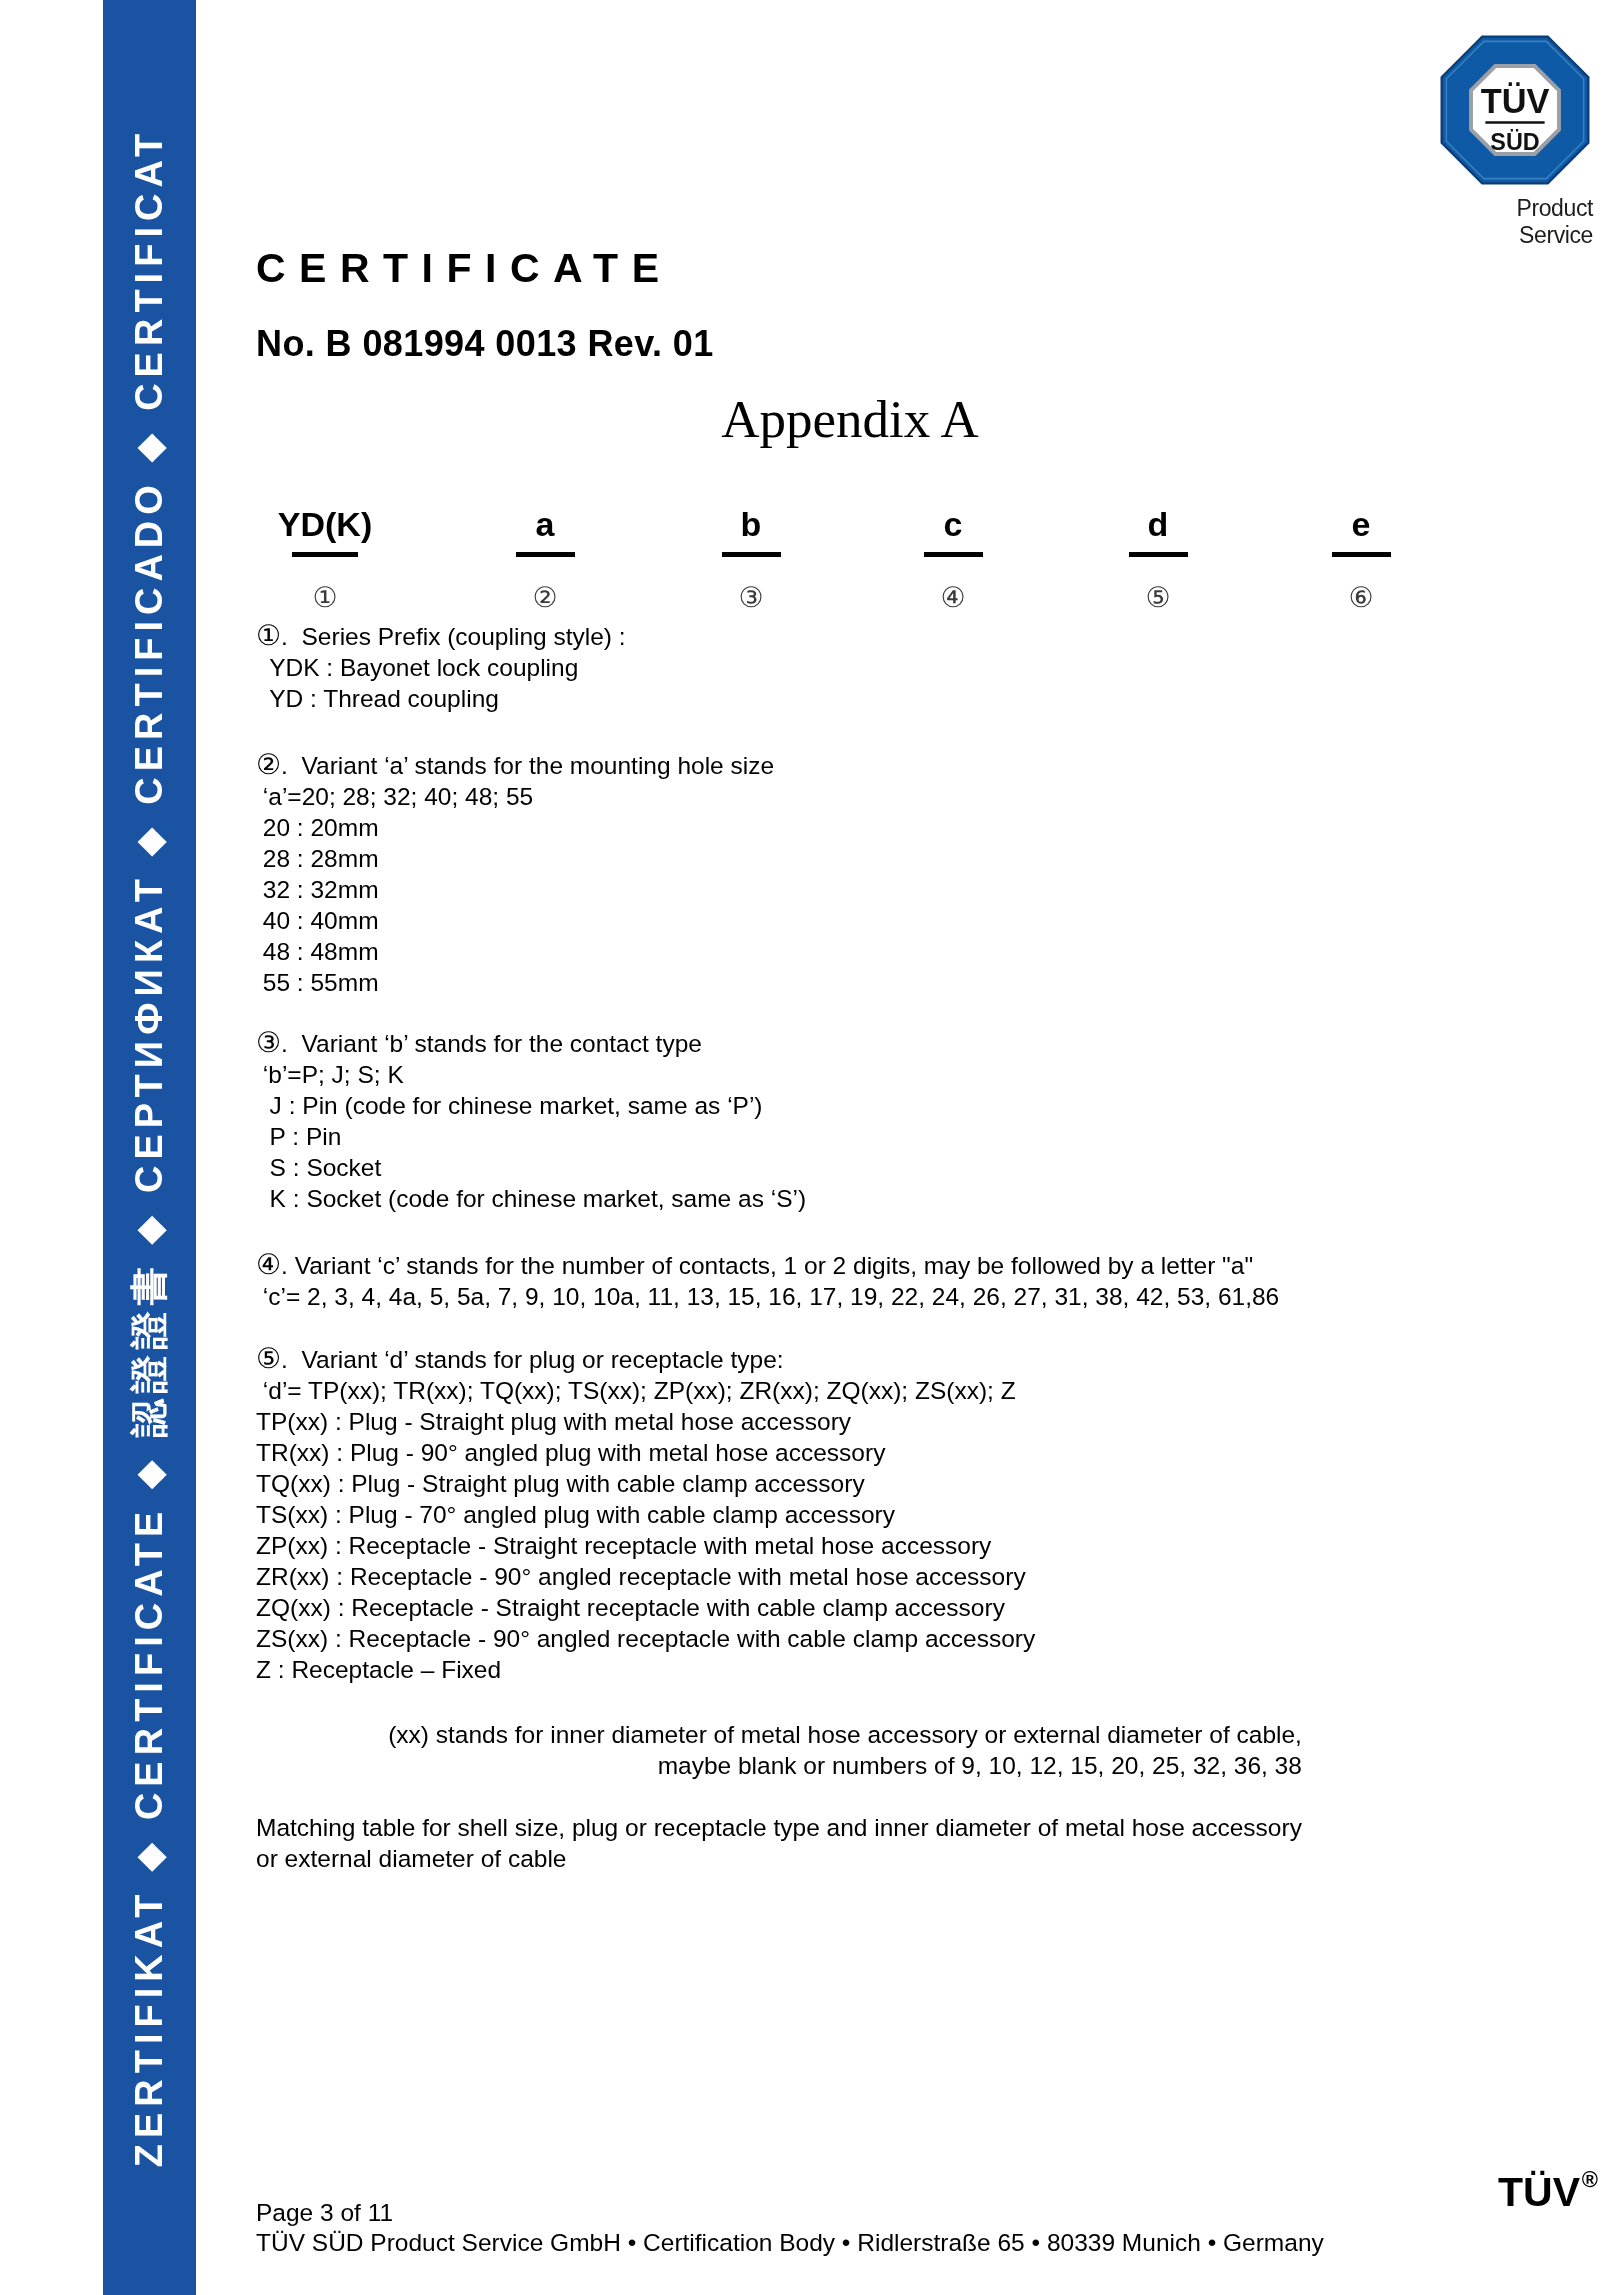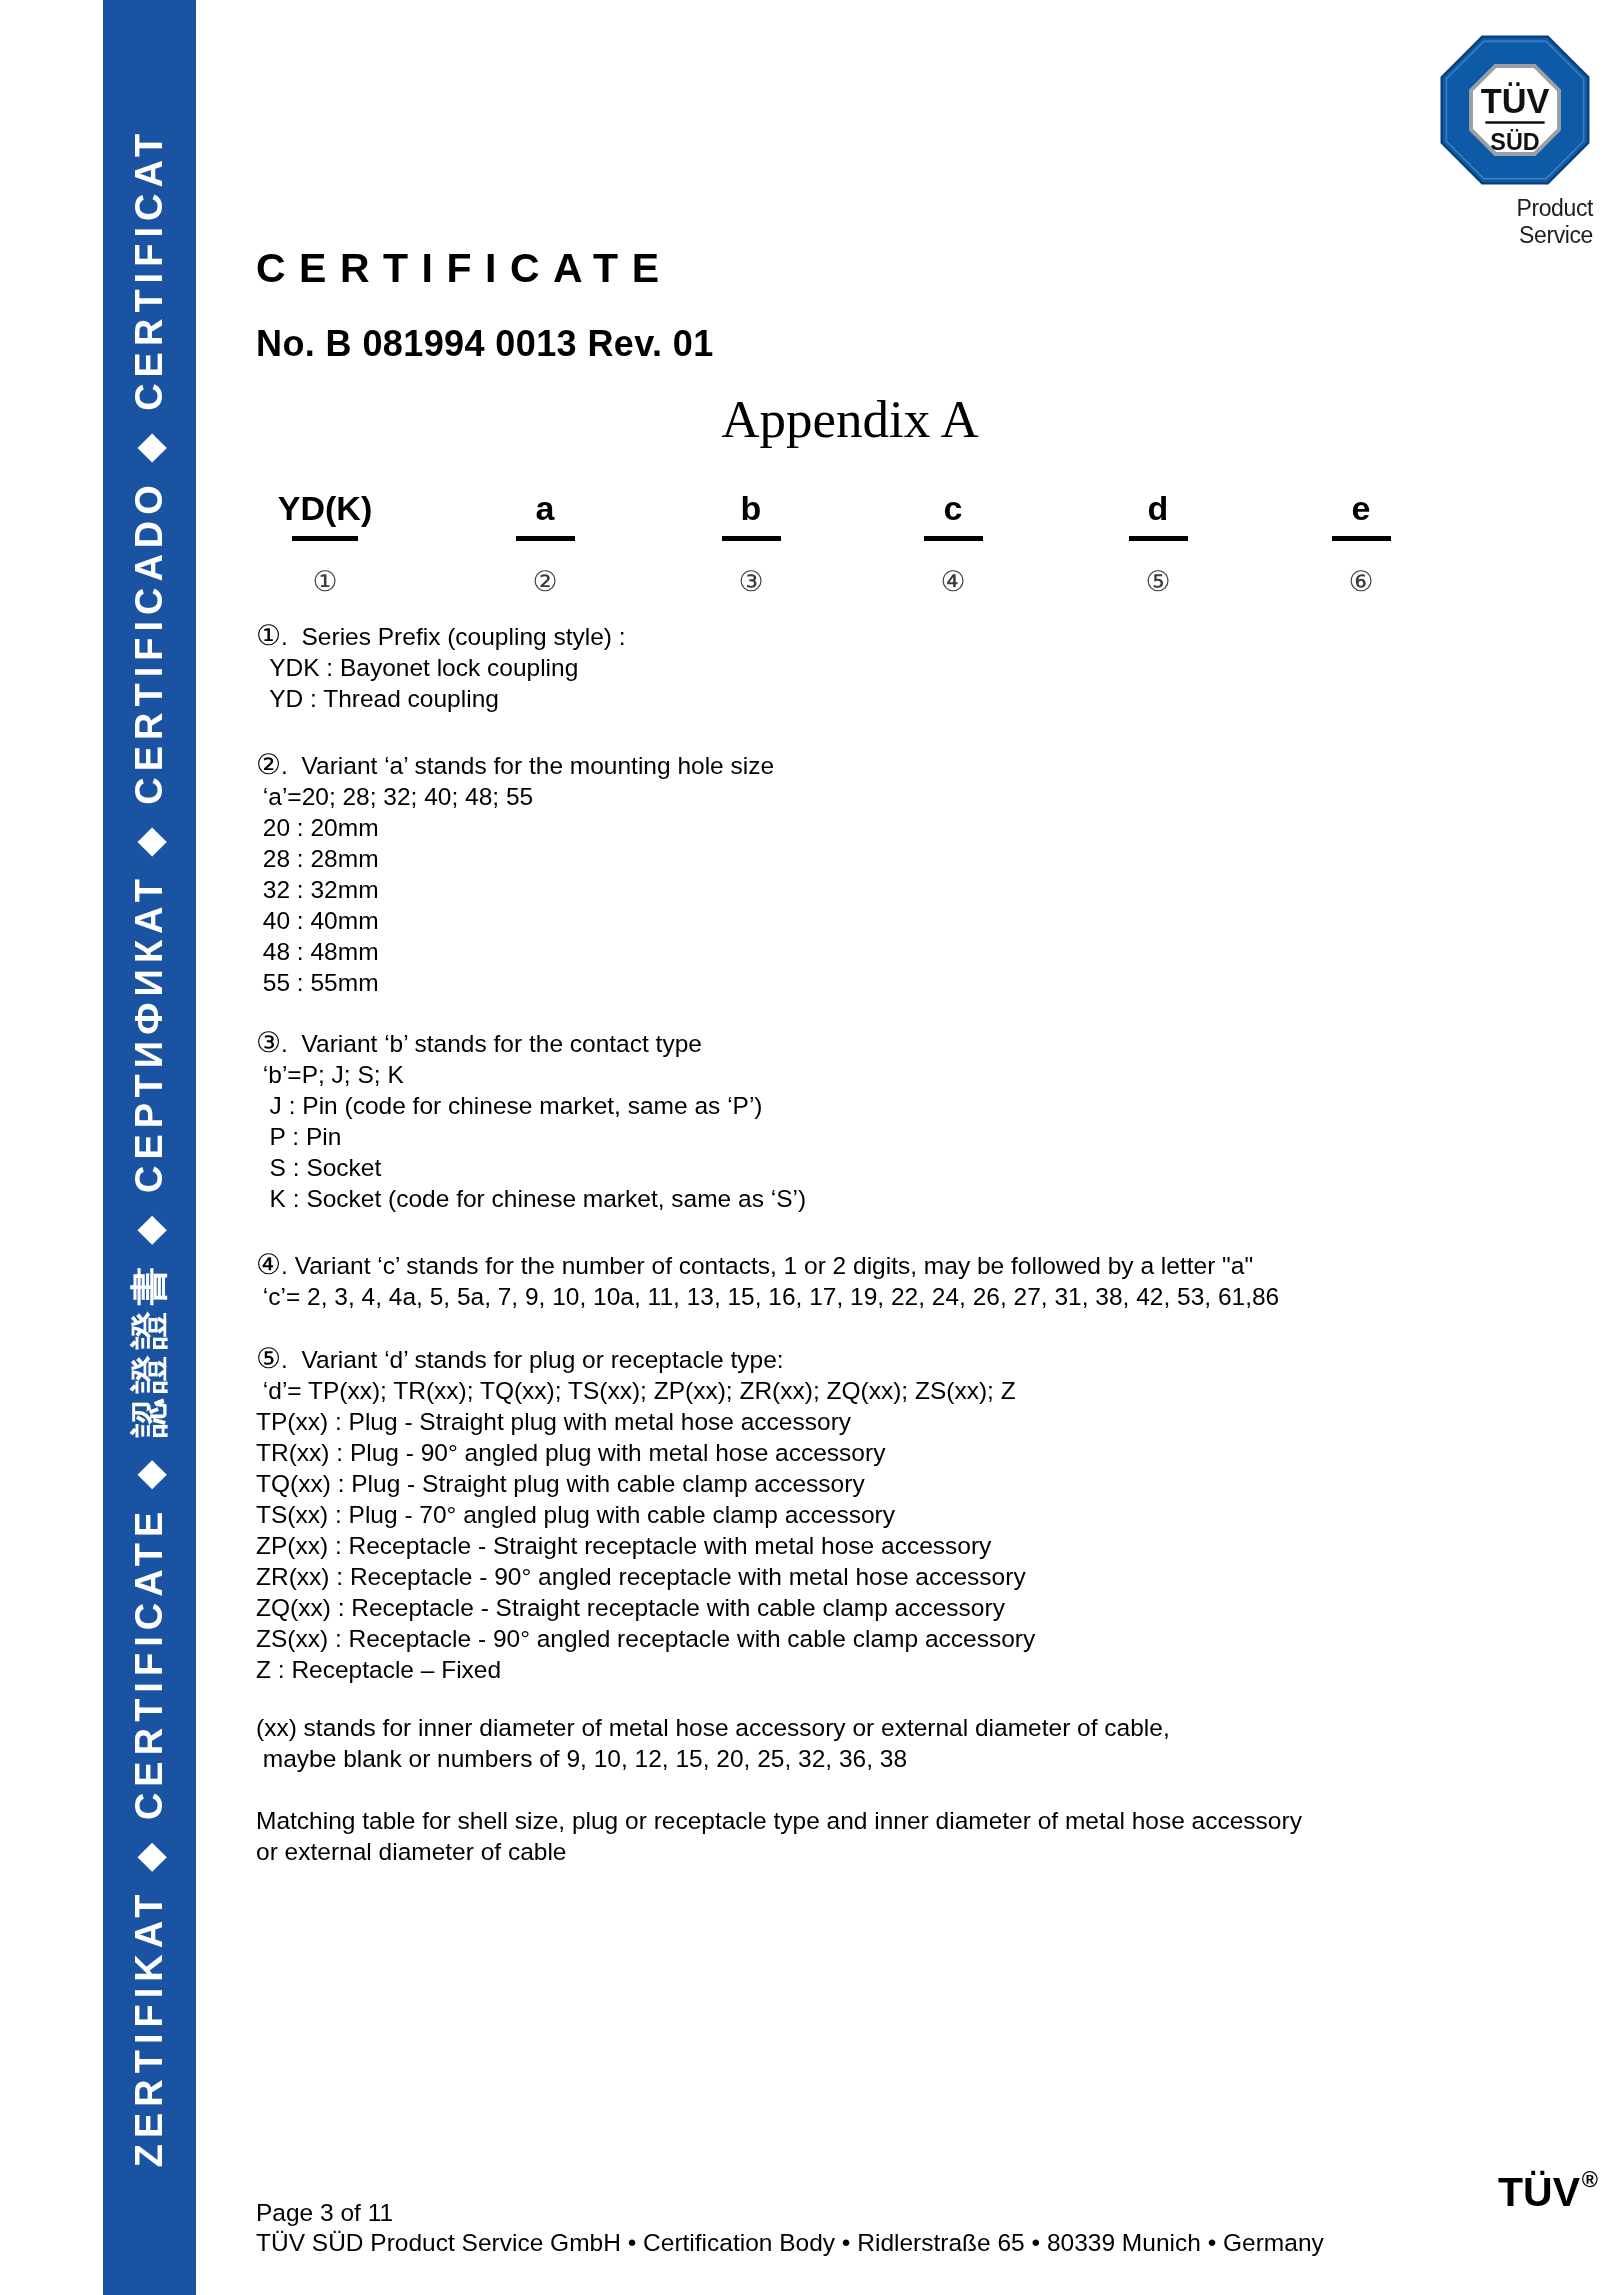--- a/index.html
+++ b/index.html
@@ -30,21 +30,21 @@
     position:absolute; left:256px; top:323px;
     font-size:36px; font-weight:bold; letter-spacing:0.4px; white-space:nowrap;
   }
   .appendix {
     position:absolute; left:258px; top:389px; width:1184px; text-align:center;
     font-family:"Liberation Serif","DejaVu Serif",serif;
     font-size:53px; font-weight:normal;
   }
   
   .diagram { position:absolute; left:0; top:490px; width:1623px; height:118px; }
-  .diag-col { position:absolute; top:0; width:152px; text-align:center; }
+  .diag-col { position:absolute; top:16px; width:152px; text-align:center; }
   .diag-label { font-size:34px; font-weight:bold; line-height:37px; white-space:nowrap; }
   .diag-underline { height:5px; background:#000; margin:8.5px auto 0 auto; }
   .diag-num { margin-top:24px; font-size:28px; color:#3a3a3a; }
   
   .body { position:absolute; left:256px; top:620px; font-size:24.5px; line-height:31px; }
   .line { white-space:pre; }
   .circled { font-size:28px; }
   
   .footer { position:absolute; left:256px; top:2198px; font-size:24.5px; line-height:30px; }
   
@@ -145,21 +145,21 @@
         <div class="line">TP(xx) : Plug - Straight plug with metal hose accessory</div>
         <div class="line">TR(xx) : Plug - 90° angled plug with metal hose accessory</div>
         <div class="line">TQ(xx) : Plug - Straight plug with cable clamp accessory</div>
         <div class="line">TS(xx) : Plug - 70° angled plug with cable clamp accessory</div>
         <div class="line">ZP(xx) : Receptacle - Straight receptacle with metal hose accessory</div>
         <div class="line">ZR(xx) : Receptacle - 90° angled receptacle with metal hose accessory</div>
         <div class="line">ZQ(xx) : Receptacle - Straight receptacle with cable clamp accessory</div>
         <div class="line">ZS(xx) : Receptacle - 90° angled receptacle with cable clamp accessory</div>
         <div class="line">Z : Receptacle – Fixed</div>
       </div>
-      <div class="block" style="margin-top: 27px;">
+      <div class="block" style="margin-top: 34px; text-align: right;">
         <div class="line">(xx) stands for inner diameter of metal hose accessory or external diameter of cable,</div>
         <div class="line"> maybe blank or numbers of 9, 10, 12, 15, 20, 25, 32, 36, 38</div>
       </div>
       <div class="block" style="margin-top: 31px;">
         <div class="line">Matching table for shell size, plug or receptacle type and inner diameter of metal hose accessory</div>
         <div class="line">or external diameter of cable</div>
       </div>
     </div>
 
   <div class="footer">

